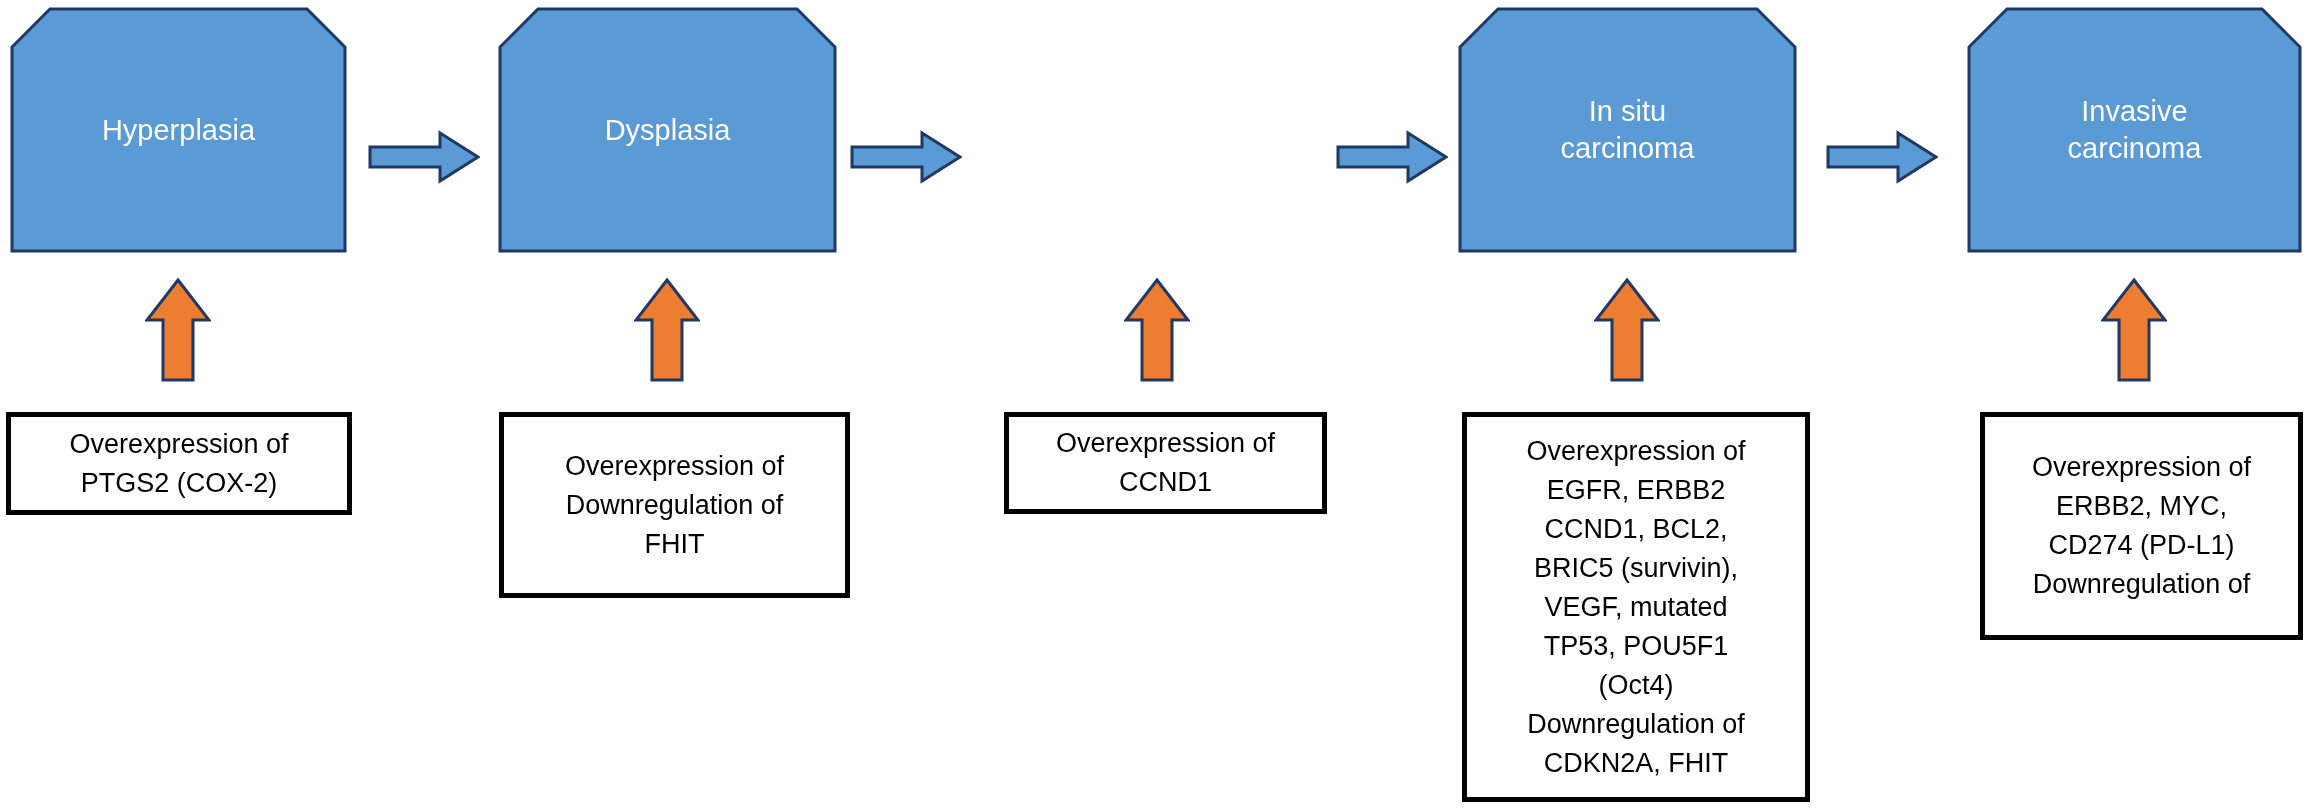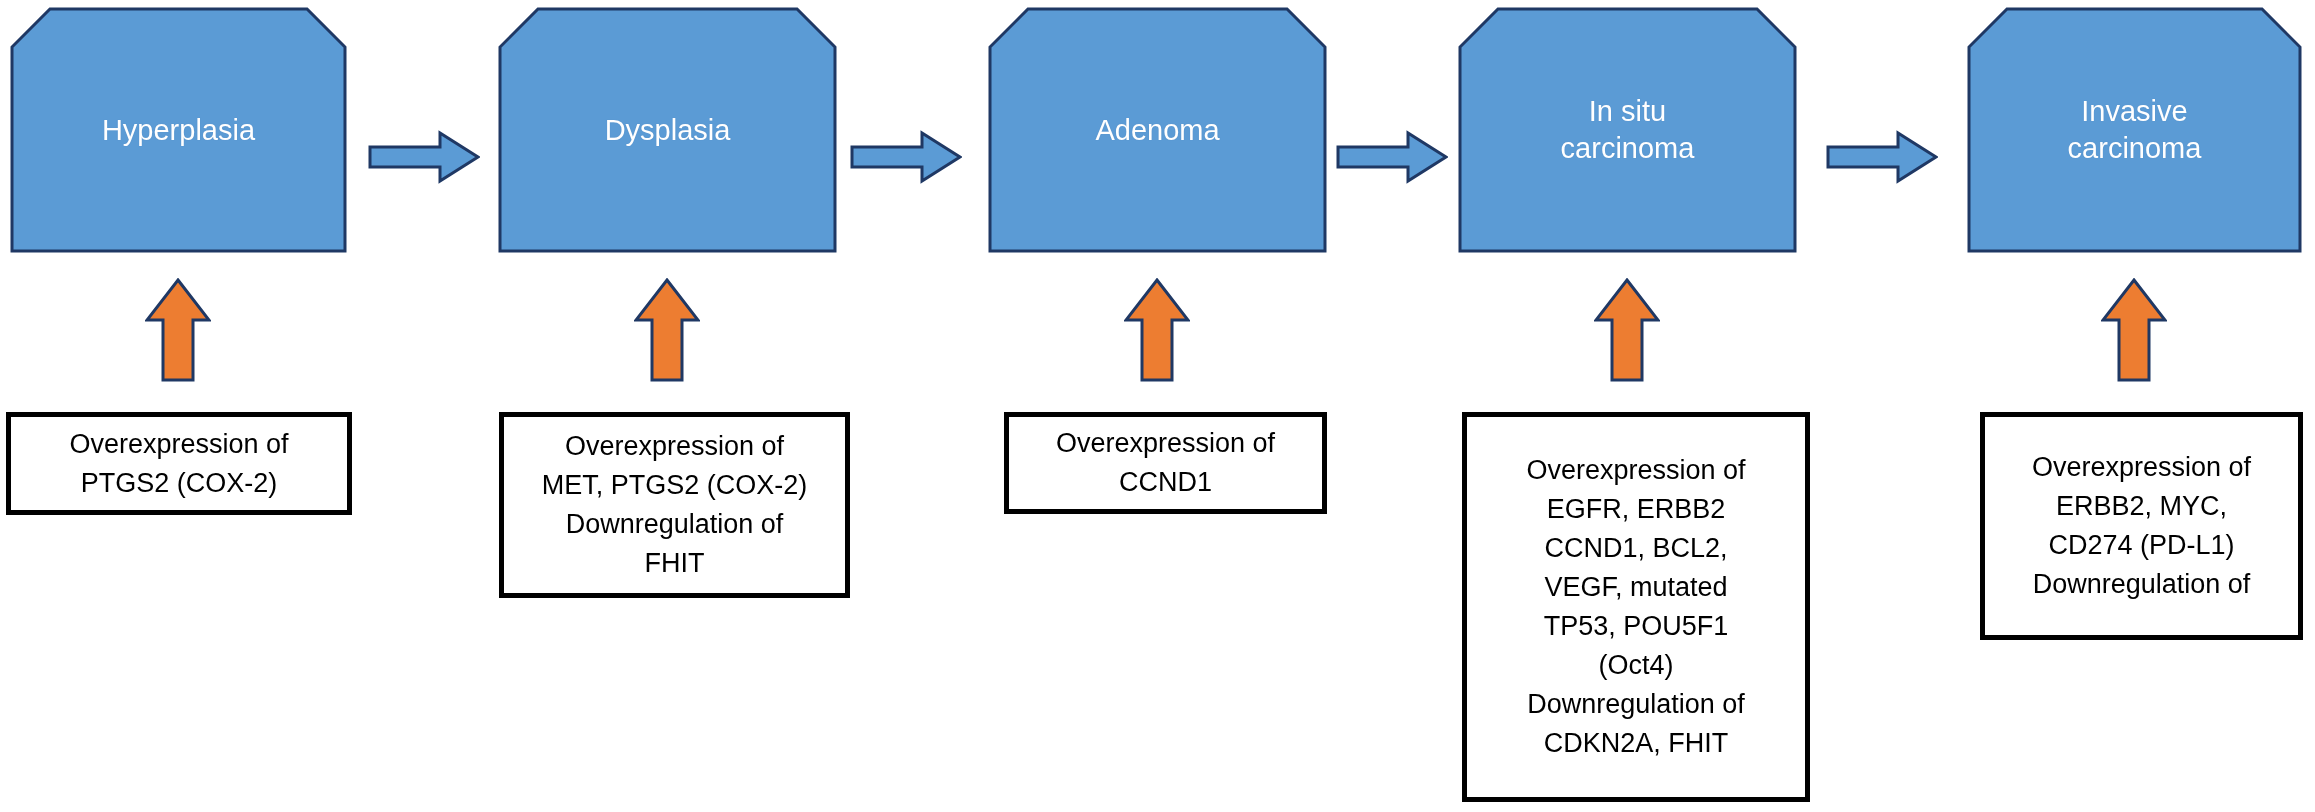--- a/index.html
+++ b/index.html
@@ -77,28 +77,20 @@
         <div class="rich-line"><span>Dysplasia</span></div>
       </div>
   </div>
 
   <div class="abs flow-arrow" style="left:850px;">
     <svg viewBox="0 0 112 56">
       <polygon points="2,18 72,18 72,4 110,28 72,52 72,38 2,38" style="fill:var(--flow-arrow-fill,#5b9bd5); stroke:var(--flow-arrow-border,#1f3864); stroke-width:3;"></polygon>
     </svg>
   </div>
 
-  <div class="abs stage" style="left:988px; width:339px;">
-    <svg viewBox="0 0 339 246">
-      <polygon points="40,2 299,2 337,40 337,244 2,244 2,40" style="fill:var(--stage-fill,#5b9bd5); stroke:var(--stage-border,#1f3864); stroke-width:3;"></polygon>
-    </svg>
-    <div class="stage-label">
-        <div class="rich-line"><span>Adenoma</span></div>
-      </div>
-  </div>
 
   <div class="abs flow-arrow" style="left:1336px;">
     <svg viewBox="0 0 112 56">
       <polygon points="2,18 72,18 72,4 110,28 72,52 72,38 2,38" style="fill:var(--flow-arrow-fill,#5b9bd5); stroke:var(--flow-arrow-border,#1f3864); stroke-width:3;"></polygon>
     </svg>
   </div>
 
   <div class="abs stage" style="left:1458px; width:339px;">
     <svg viewBox="0 0 339 246">
       <polygon points="40,2 299,2 337,40 337,244 2,244 2,40" style="fill:var(--stage-fill,#5b9bd5); stroke:var(--stage-border,#1f3864); stroke-width:3;"></polygon>
@@ -151,34 +143,34 @@
     </svg>
   </div>
 
   <div class="abs annotation" style="left:6px; width:346px; height:103px;">
       <div class="rich-line"><span>Overexpression of</span></div>
       <div class="rich-line"><span class="it">PTGS2</span><span> (COX-2)</span></div>
     </div>
 
   <div class="abs annotation" style="left:499px; width:351px; height:186px;">
       <div class="rich-line"><span>Overexpression of</span></div>
-      <div class="rich-line"><span class="it">MET, PTGS2</span><span> (COX-2)</span></div>
       <div class="rich-line"><span>Downregulation of</span></div>
       <div class="rich-line"><span class="it">FHIT</span></div>
     </div>
 
   <div class="abs annotation" style="left:1004px; width:323px; height:102px;">
       <div class="rich-line"><span>Overexpression of</span></div>
       <div class="rich-line"><span class="it">CCND1</span></div>
     </div>
 
   <div class="abs annotation" style="left:1462px; width:348px; height:390px;">
       <div class="rich-line"><span>Overexpression of</span></div>
       <div class="rich-line"><span class="it">EGFR, ERBB2</span></div>
       <div class="rich-line"><span class="it">CCND1, BCL2,</span></div>
+      <div class="rich-line"><span class="it">BRIC5</span><span> (survivin),</span></div>
       <div class="rich-line"><span class="it">VEGF,</span><span> mutated</span></div>
       <div class="rich-line"><span class="it">TP53, POU5F1</span></div>
       <div class="rich-line"><span class="it">(</span><span>Oct4)</span></div>
       <div class="rich-line"><span>Downregulation of</span></div>
       <div class="rich-line"><span class="it">CDKN2A, FHIT</span></div>
     </div>
 
   <div class="abs annotation" style="left:1980px; width:323px; height:228px;">
       <div class="rich-line"><span>Overexpression of</span></div>
       <div class="rich-line"><span class="it">ERBB2, MYC,</span></div>

